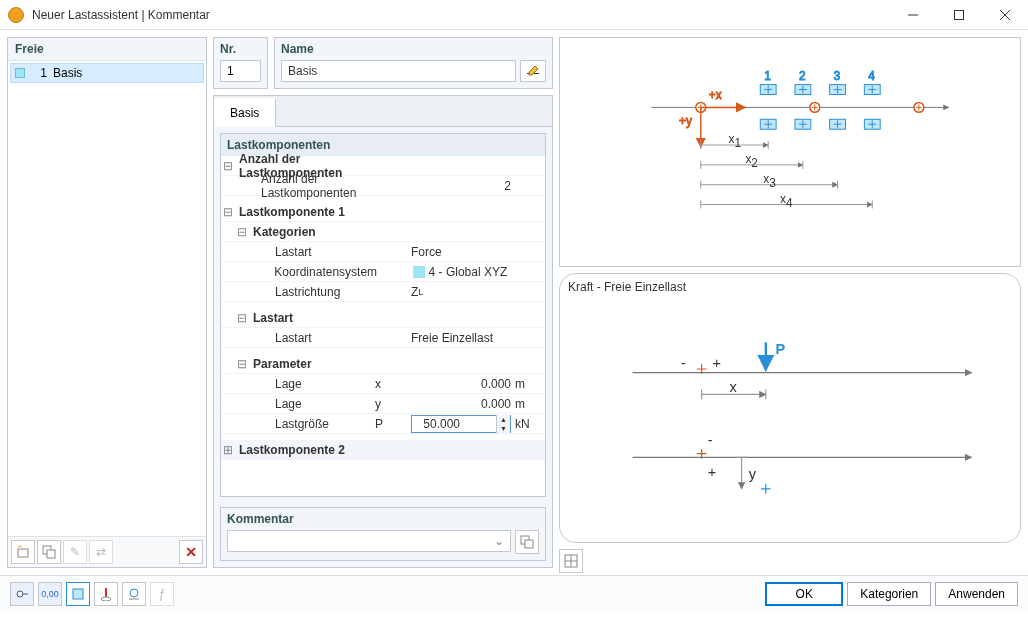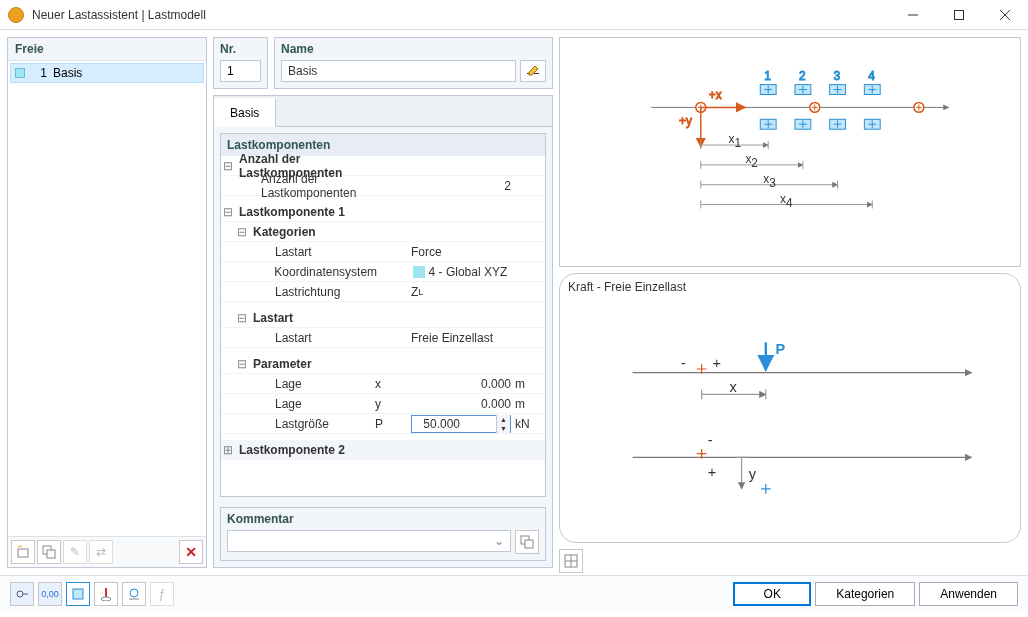--- a/index.html
+++ b/index.html
@@ -69,36 +69,36 @@
   .right { flex: 1; display:flex; flex-direction:column; gap:6px; }
   .diagbox { border:1px solid #c0c9d3; background:#fff; }
   .diagbox.top { height: 230px; }
   .diagbox.bot { flex:1; display:flex; flex-direction:column;border-radius:17px; }
   .diag-title { color:#333; padding:6px 8px; }
   .right-tools { display:flex; gap:4px; }
 
   
   .footer { height: 36px; border-top: 1px solid #ddd; display:flex; align-items:center; padding: 0 10px; gap:4px; background: #fbfcfd; }
   .ft-spacer { flex:1; }
-  .btn { min-width: 78px; height: 24px; border:1px solid #aab; background:#fff; display:flex; align-items:center; justify-content:center; padding:0 20px; }
+  .btn { min-width: 78px; height: 24px; border:1px solid #aab; background:#fff; display:flex; align-items:center; justify-content:center; padding:0 12px; }
   .btn.primary { border:1px solid #0078d7; box-shadow: 0 0 0 1px #0078d7 inset; }
 
   svg text { font-size: 12px; }
   svg .orange { stroke:#d65a1a; fill:#d65a1a; }
   svg .blue { stroke:#2a8fd6; fill:#2a8fd6; }
   svg .bluefill { fill:#bfe6fb; stroke:#2a8fd6; }
   svg .gray { stroke:#777; fill:none; }
   svg .thin { stroke:#999; fill:none; }
 </style>
 </head>
 <body>
 
 <div class="titlebar">
   <div class="appicon"></div>
-  <div class="title">Neuer Lastassistent | Lastmodell</div>
+  <div class="title">Neuer Lastassistent | Kommentar</div>
   <div class="winbtn">
     <svg width="10" height="10">
         <line x1="0" y1="5" x2="10" y2="5" stroke="#333" stroke-width="1"></line>
       </svg>
   </div>
   <div class="winbtn">
     <svg width="10" height="10">
         <rect x="0.5" y="0.5" width="9" height="9" fill="none" stroke="#333" stroke-width="1"></rect>
       </svg>
   </div>

